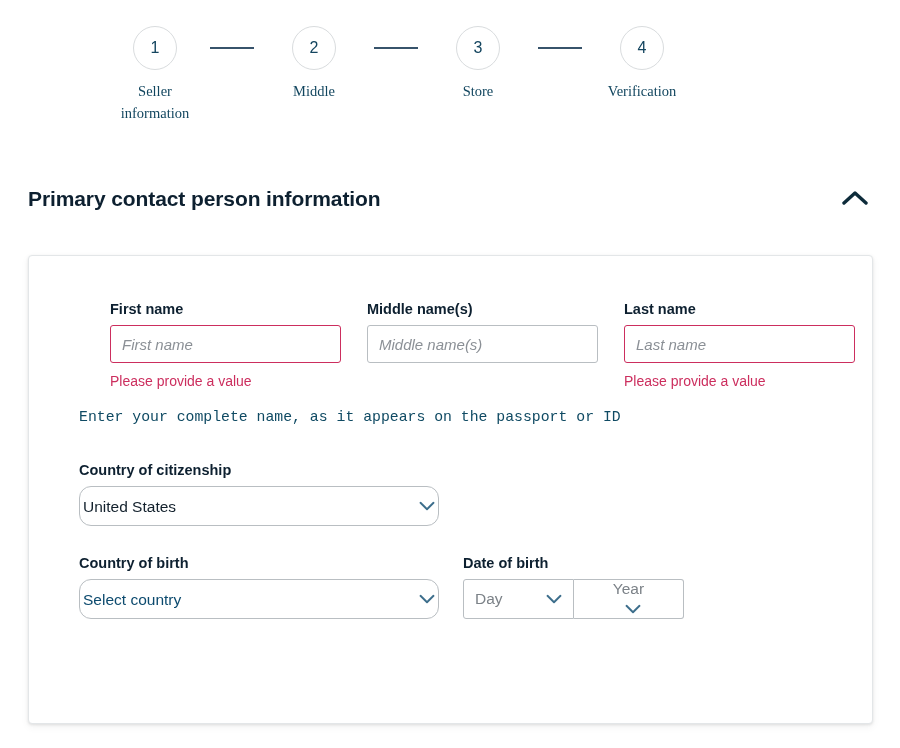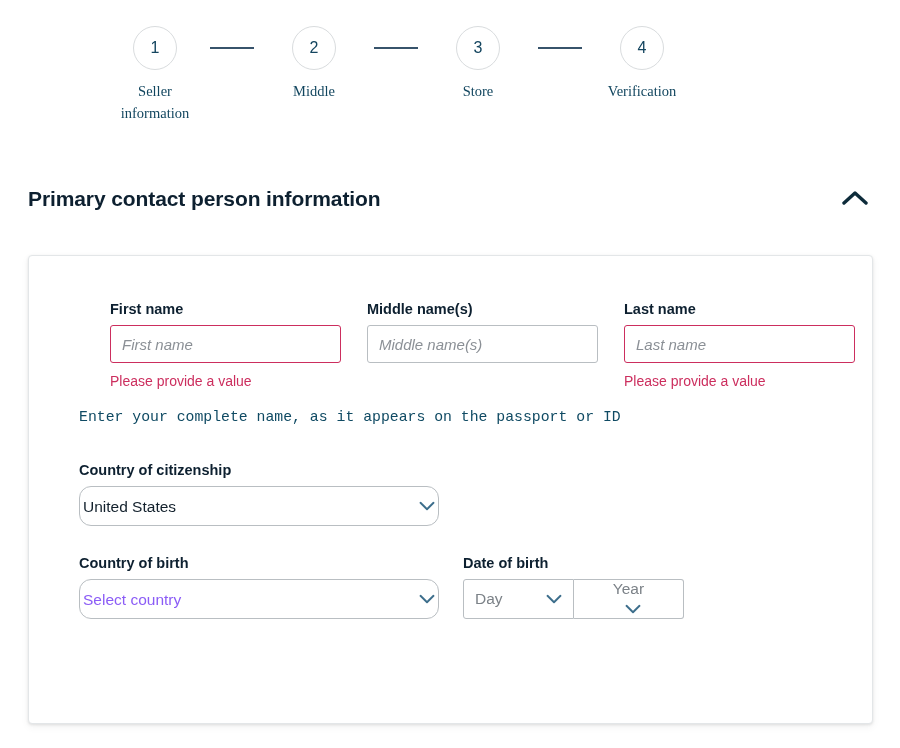--- a/index.html
+++ b/index.html
@@ -154,21 +154,21 @@
     border-radius: 12px;
     background: #ffffff;
     display: flex;
     align-items: center;
     padding: 0 3px;
     font-size: 15.5px;
     cursor: pointer;
     justify-content: space-between;
   }
   .select-value { color: #12202c; line-height: 1; }
-  .select-value.placeholder { color: #8b5cf6; }
+  .select-value.placeholder { color: #0c4a6e; }
   .caret { flex: 0 0 auto; margin-left: 8px; }
 
   
   .row-names {
     position: absolute;
     left: 50px;
     top: 45px;
     width: 745px;
     display: flex;
     margin-left: 31px;

